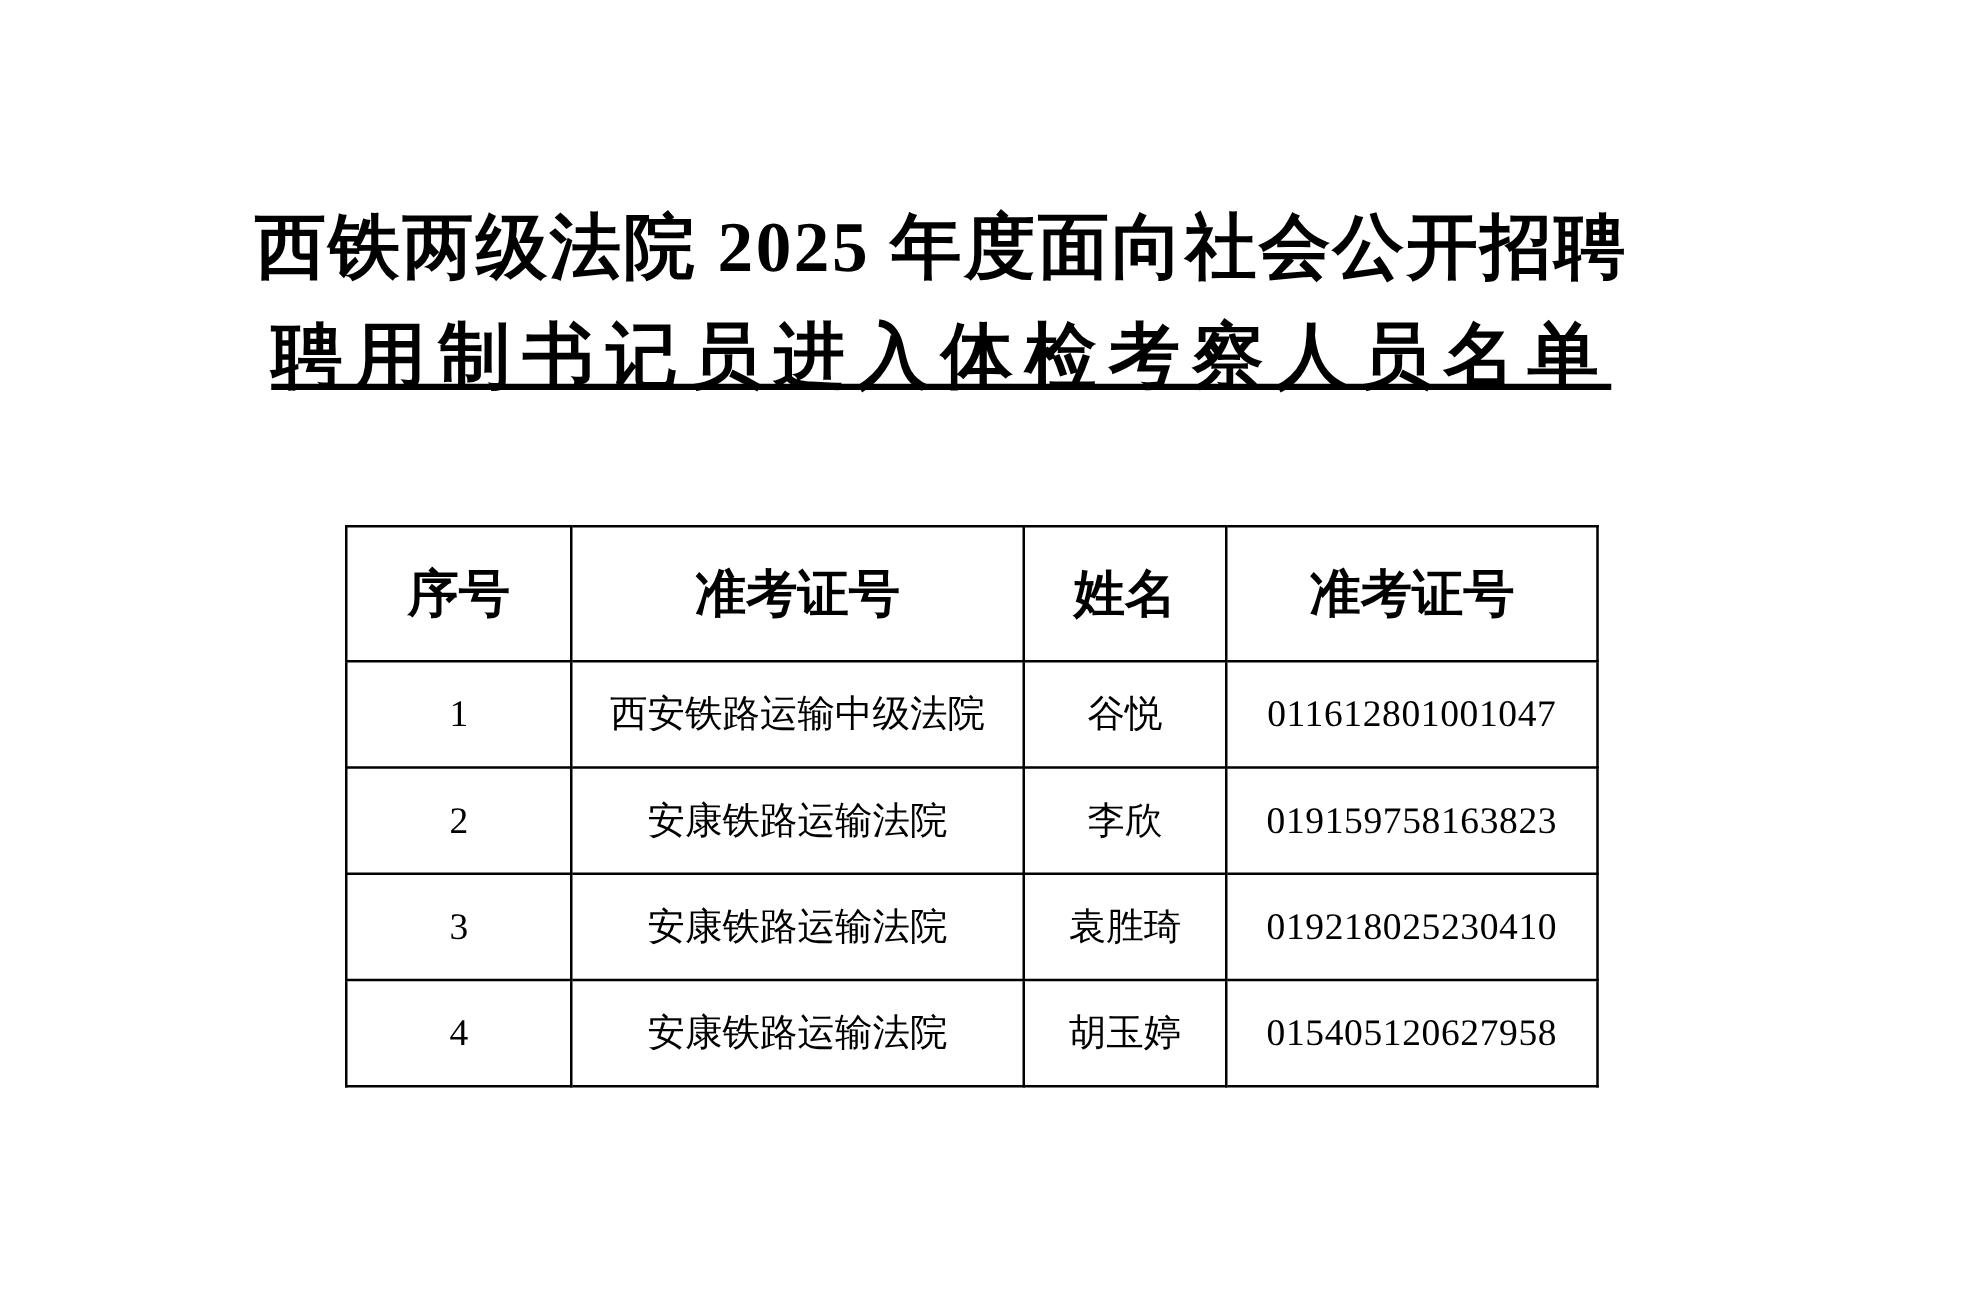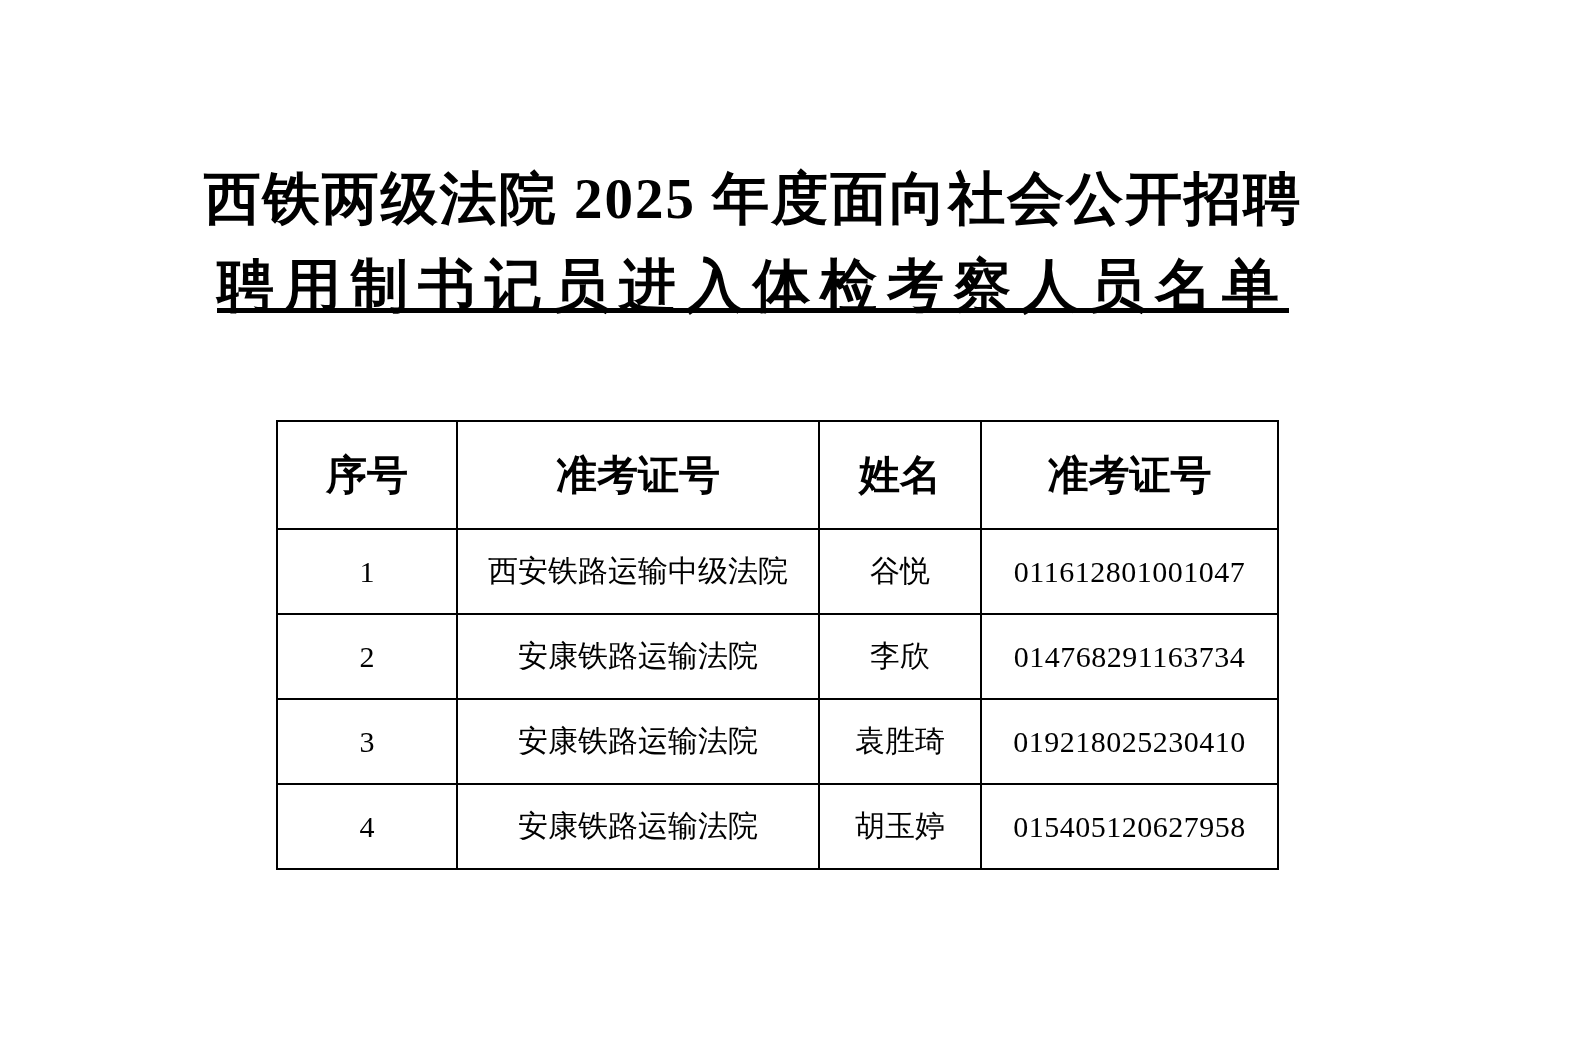--- a/index.html
+++ b/index.html
@@ -107,21 +107,21 @@
         <tr>
           <td class="cell-no">1</td>
           <td class="cell-court">西安铁路运输中级法院</td>
           <td class="cell-name">谷悦</td>
           <td class="cell-ticket">011612801001047</td>
         </tr>
         <tr>
           <td class="cell-no">2</td>
           <td class="cell-court">安康铁路运输法院</td>
           <td class="cell-name">李欣</td>
-          <td class="cell-ticket">014768291163734</td>
+          <td class="cell-ticket">019159758163823</td>
         </tr>
         <tr>
           <td class="cell-no">3</td>
           <td class="cell-court">安康铁路运输法院</td>
           <td class="cell-name">袁胜琦</td>
           <td class="cell-ticket">019218025230410</td>
         </tr>
         <tr>
           <td class="cell-no">4</td>
           <td class="cell-court">安康铁路运输法院</td>

